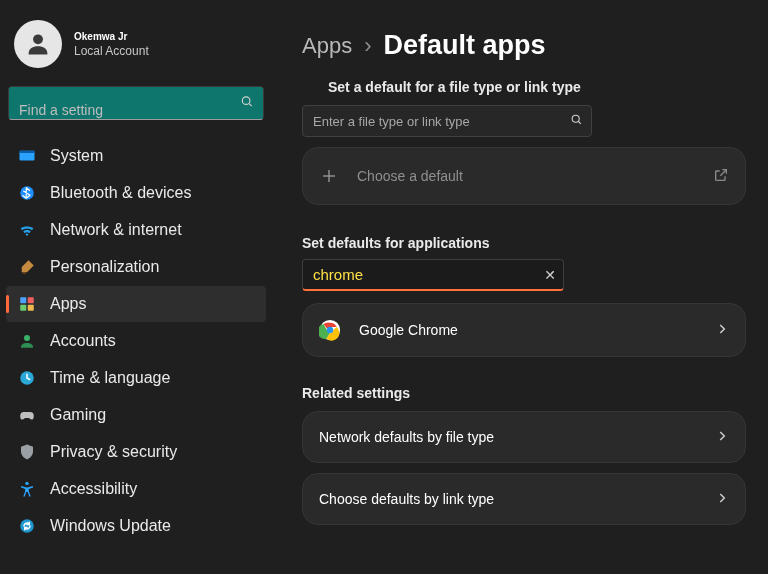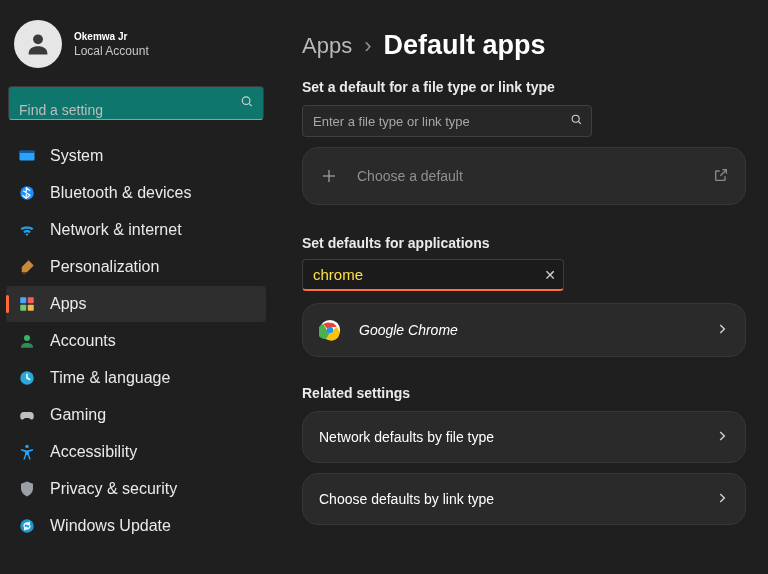--- a/index.html
+++ b/index.html
@@ -82,20 +82,21 @@
   }
   .breadcrumb {
     display:flex; align-items:center; gap:12px;
     color:#b8b8b8; font-size:22px; font-weight:500;
   }
   .breadcrumb .current { color:#fff; font-size:27px; font-weight:600;}
   .bc-sep { color:#8f8f8f; }
   .subhead {
     font-size:14px; font-weight:600; color:#eaeaea;
     margin-top:18px;
+    margin-left:26px;
   }
   .filetype-row{
     display:flex; gap:10px; align-items:stretch; margin-top:10px;
   }
   .filetype-input{
     position:relative; width:290px;
   }
   .ft-input{
     width:100%; height:32px;
     background:#272727; border:1px solid #404040; border-radius:4px;
@@ -136,21 +137,20 @@
   }
   .app-clear{
     position:absolute; right:8px; top:50%; transform:translateY(-50%);
     color:#cfcfcf; cursor:pointer; font-size:14px;
   }
   @keyframes blink{50%{opacity:0;}}
 
   .result-item{
     height:54px; display:flex; align-items:center; padding:0 16px;
     margin-top:12px;
-    font-style:italic;
   }
   .result-item .appico{ width:22px;height:22px; margin-right:18px;}
   .result-item .chev{ margin-left:auto; color:#cfcfcf;}
   .related .row{
     height:52px; display:flex; align-items:center; padding:0 16px;
     margin-top:10px;
   }
   .related .row .chev{margin-left:auto;color:#cfcfcf;}
 
 </style>
@@ -249,34 +249,34 @@
     <div class="nav-item">
       <span class="nav-ico">
         <svg viewBox="0 0 24 24" fill="#bfbfbf">
             <path d="M7 8h10c3 0 4 3 4 5s0 5-3 5c-2 0-2-2-4-2h-4c-2 0-2 2-4 2-3 0-3-3-3-5s1-5 4-5z"></path>
           </svg>
       </span>
       <span>Gaming</span>
     </div>
     <div class="nav-item">
       <span class="nav-ico">
+        <svg viewBox="0 0 24 24" fill="#9aa0a6">
+            <path d="M12 2l8 3v6c0 5-3.4 9-8 11-4.6-2-8-6-8-11V5z"></path>
+          </svg>
+      </span>
+      <span>Privacy &amp; security</span>
+    </div>
+    <div class="nav-item">
+      <span class="nav-ico">
         <svg viewBox="0 0 24 24" fill="#2aa3ff">
             <circle cx="12" cy="4.5" r="2.3"></circle>
             <path d="M4 8l8 2 8-2v2l-5.5 2v3L17 22h-2l-2-6h-2l-2 6H7l2.5-7v-3L4 10z"></path>
           </svg>
       </span>
       <span>Accessibility</span>
-    </div>
-    <div class="nav-item">
-      <span class="nav-ico">
-        <svg viewBox="0 0 24 24" fill="#9aa0a6">
-            <path d="M12 2l8 3v6c0 5-3.4 9-8 11-4.6-2-8-6-8-11V5z"></path>
-          </svg>
-      </span>
-      <span>Privacy &amp; security</span>
     </div>
     <div class="nav-item">
       <span class="nav-ico">
         <svg viewBox="0 0 24 24">
             <circle cx="12" cy="12" r="9" fill="#1f97cf"></circle>
             <path d="M8 12a4 4 0 0 1 7-2.6M16 12a4 4 0 0 1-7 2.6" fill="none" stroke="#fff" stroke-width="2" stroke-linecap="round"></path>
             <path d="M15 7v3h-3M9 17v-3h3" fill="none" stroke="#fff" stroke-width="2" stroke-linecap="round"></path>
           </svg>
       </span>
       <span>Windows Update</span>

